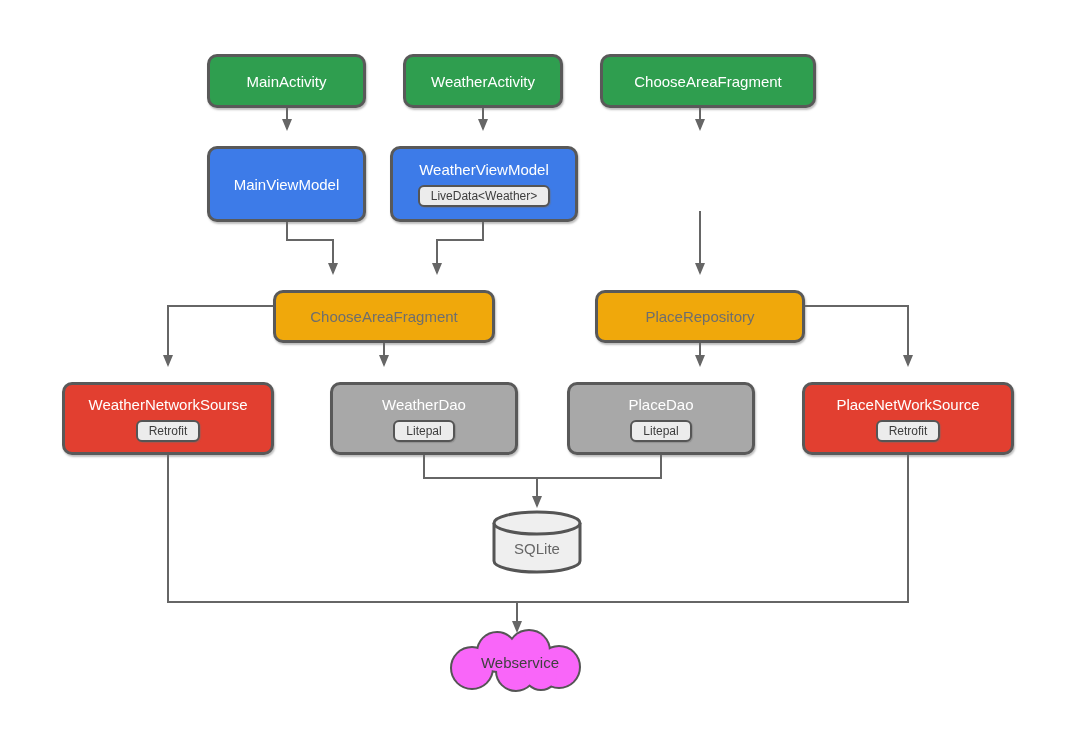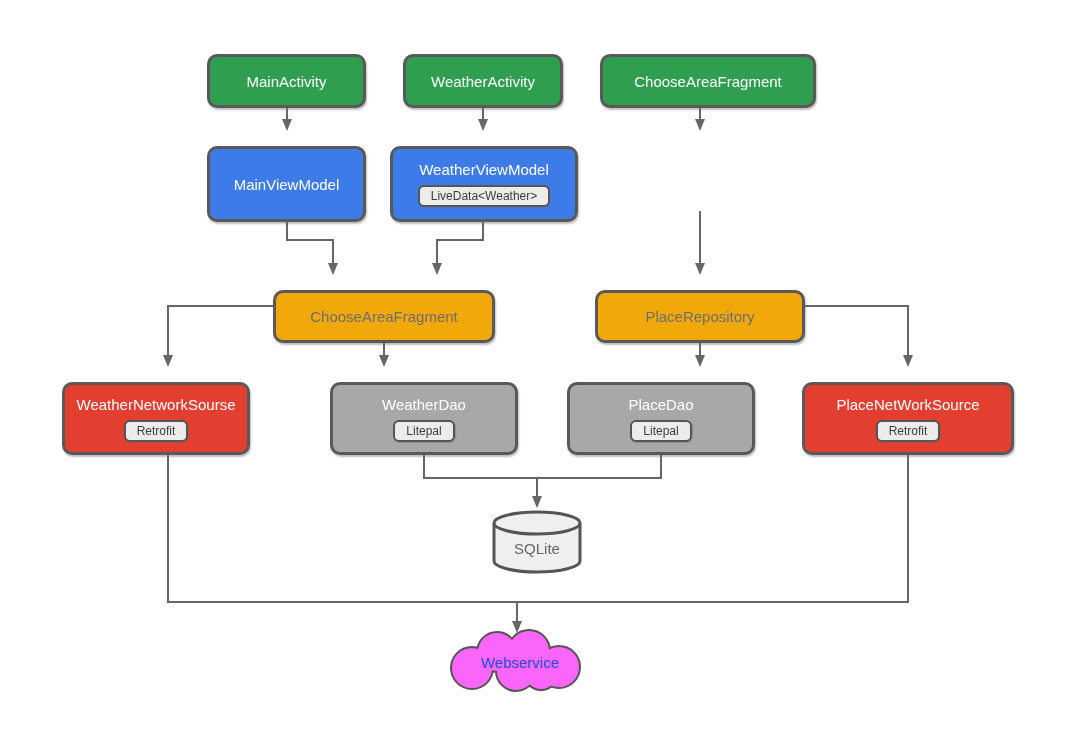--- a/index.html
+++ b/index.html
@@ -80,21 +80,21 @@
     <div class="label">MainViewModel</div>
   </div>
 
   <div class="node orange" style="left:273px;top:278px;width:222px;height:53px;">
     <div class="label">ChooseAreaFragment</div>
   </div>
   <div class="node orange" style="left:595px;top:278px;width:210px;height:53px;">
     <div class="label">PlaceRepository</div>
   </div>
 
-  <div class="node red" style="left:62px;top:370px;width:188px;height:73px;">
+  <div class="node red" style="left:62px;top:370px;width:212px;height:73px;">
     <div class="label">WeatherNetworkSourse</div>
     <div class="badge">Retrofit</div>
   </div>
   <div class="node gray" style="left:330px;top:370px;width:188px;height:73px;">
     <div class="label">WeatherDao</div>
     <div class="badge">Litepal</div>
   </div>
   <div class="node gray" style="left:567px;top:370px;width:188px;height:73px;">
     <div class="label">PlaceDao</div>
     <div class="badge">Litepal</div>
@@ -121,15 +121,15 @@
     </g>
     <g fill="#f966f9" stroke="none">
       <circle cx="32" cy="46" r="20"></circle>
       <circle cx="57" cy="30" r="19"></circle>
       <circle cx="89" cy="29" r="20"></circle>
       <circle cx="119" cy="45" r="20"></circle>
       <circle cx="76" cy="49" r="19"></circle>
       <circle cx="101" cy="51" r="16"></circle>
     </g>
   </svg>
-  <div class="overlay-label" style="left:440px;top:622px;width:160px;height:80px;color:#1d4ed8;">Webservice</div>
+  <div class="overlay-label" style="left:440px;top:622px;width:160px;height:80px;color:#404040;">Webservice</div>
 
 </div>
 
 </body></html>

